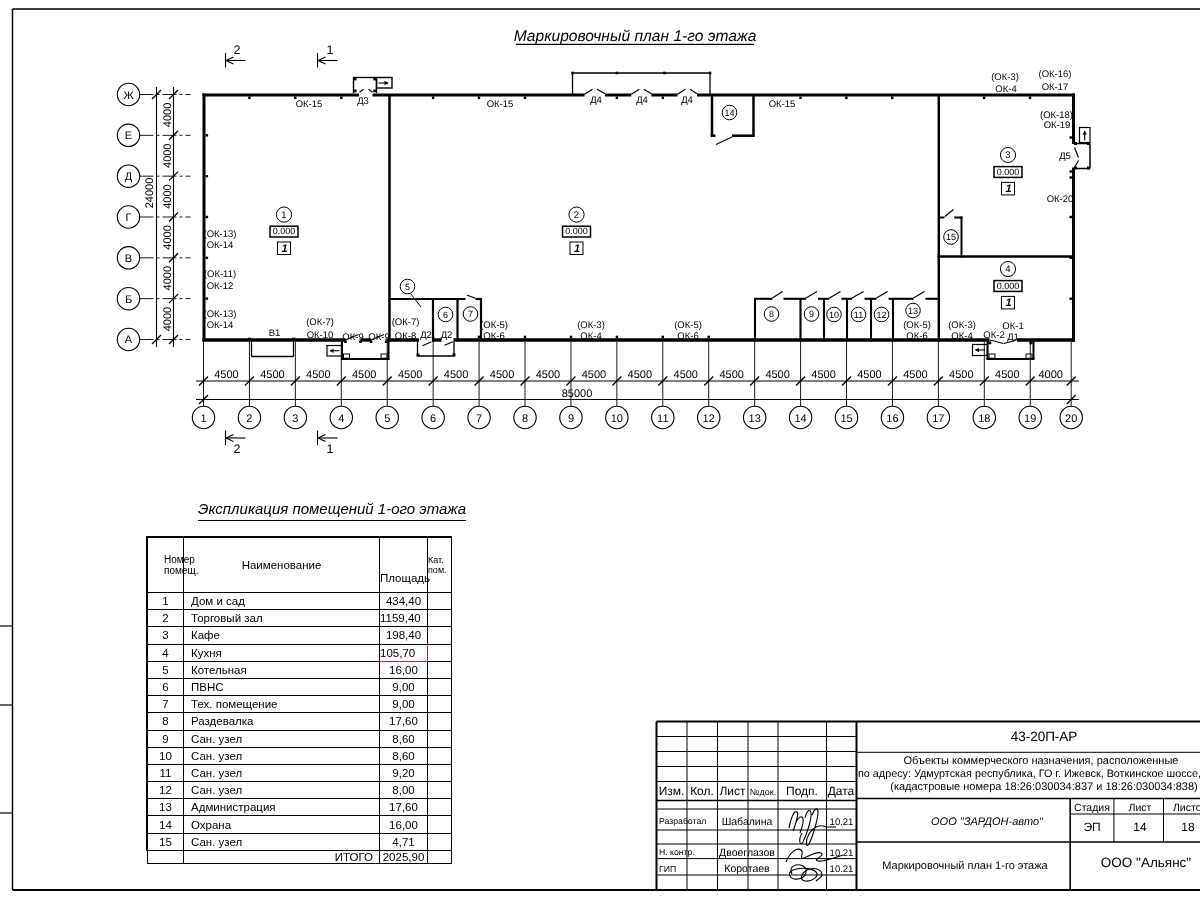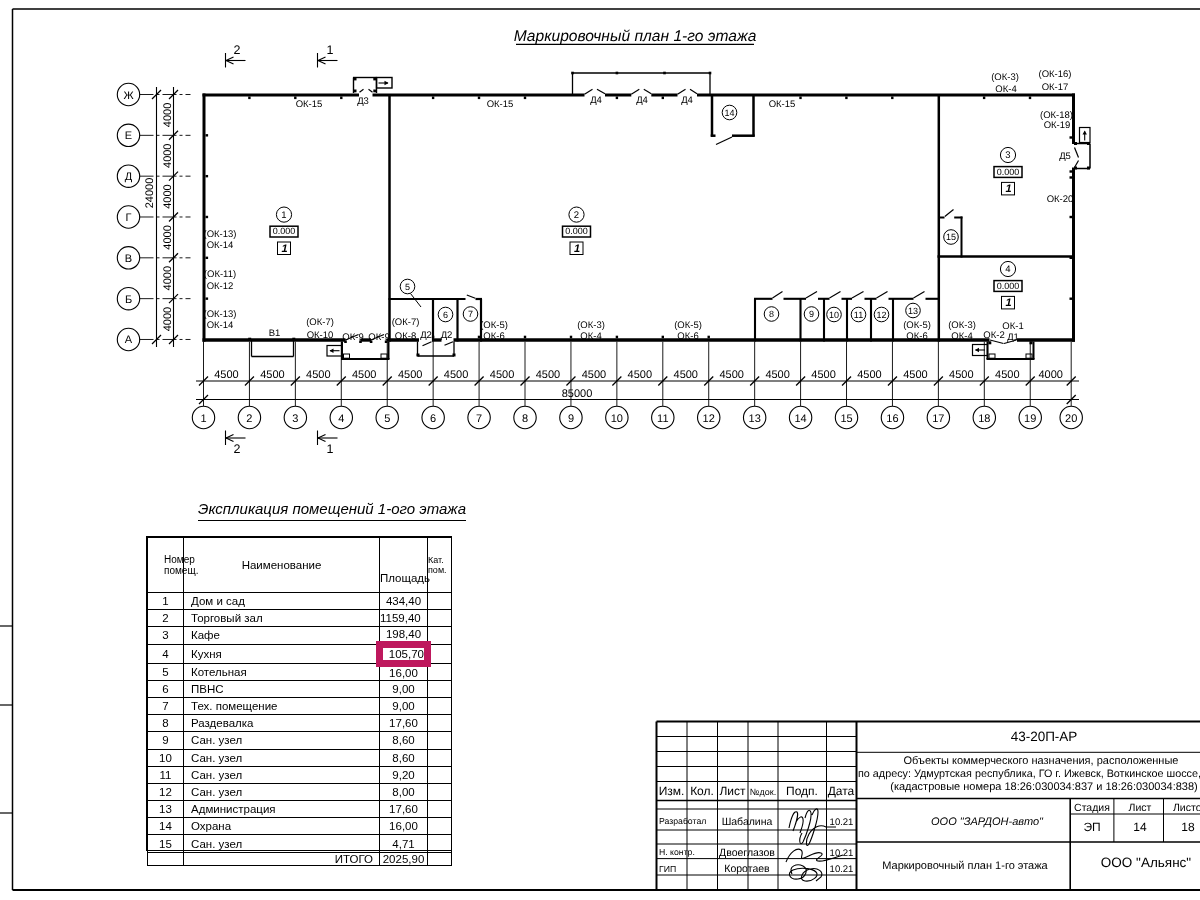--- a/index.html
+++ b/index.html
@@ -798,21 +798,21 @@
             </tr>
 <tr style="height:17.2px">
               <td style="border:1px solid #000;padding:0;text-align:center">3</td>
               <td style="border:1px solid #000;padding:0;padding-left:7px">Кафе</td>
               <td style="border:1px solid #000;padding:0;text-align:center">198,40</td>
               <td style="border:1px solid #000;padding:0;"></td>
             </tr>
 <tr style="height:17.2px">
               <td style="border:1px solid #000;padding:0;text-align:center">4</td>
               <td style="border:1px solid #000;padding:0;padding-left:7px">Кухня</td>
-              <td style="border:7px solid #be185d;padding:0;text-align:right">105,70</td>
+              <td style="border:1px solid #be185d;padding:0;text-align:left">105,70</td>
               <td style="border:1px solid #000;padding:0;"></td>
             </tr>
 <tr style="height:17.2px">
               <td style="border:1px solid #000;padding:0;text-align:center">5</td>
               <td style="border:1px solid #000;padding:0;padding-left:7px">Котельная</td>
               <td style="border:1px solid #000;padding:0;text-align:center">16,00</td>
               <td style="border:1px solid #000;padding:0;"></td>
             </tr>
 <tr style="height:17.2px">
               <td style="border:1px solid #000;padding:0;text-align:center">6</td>

